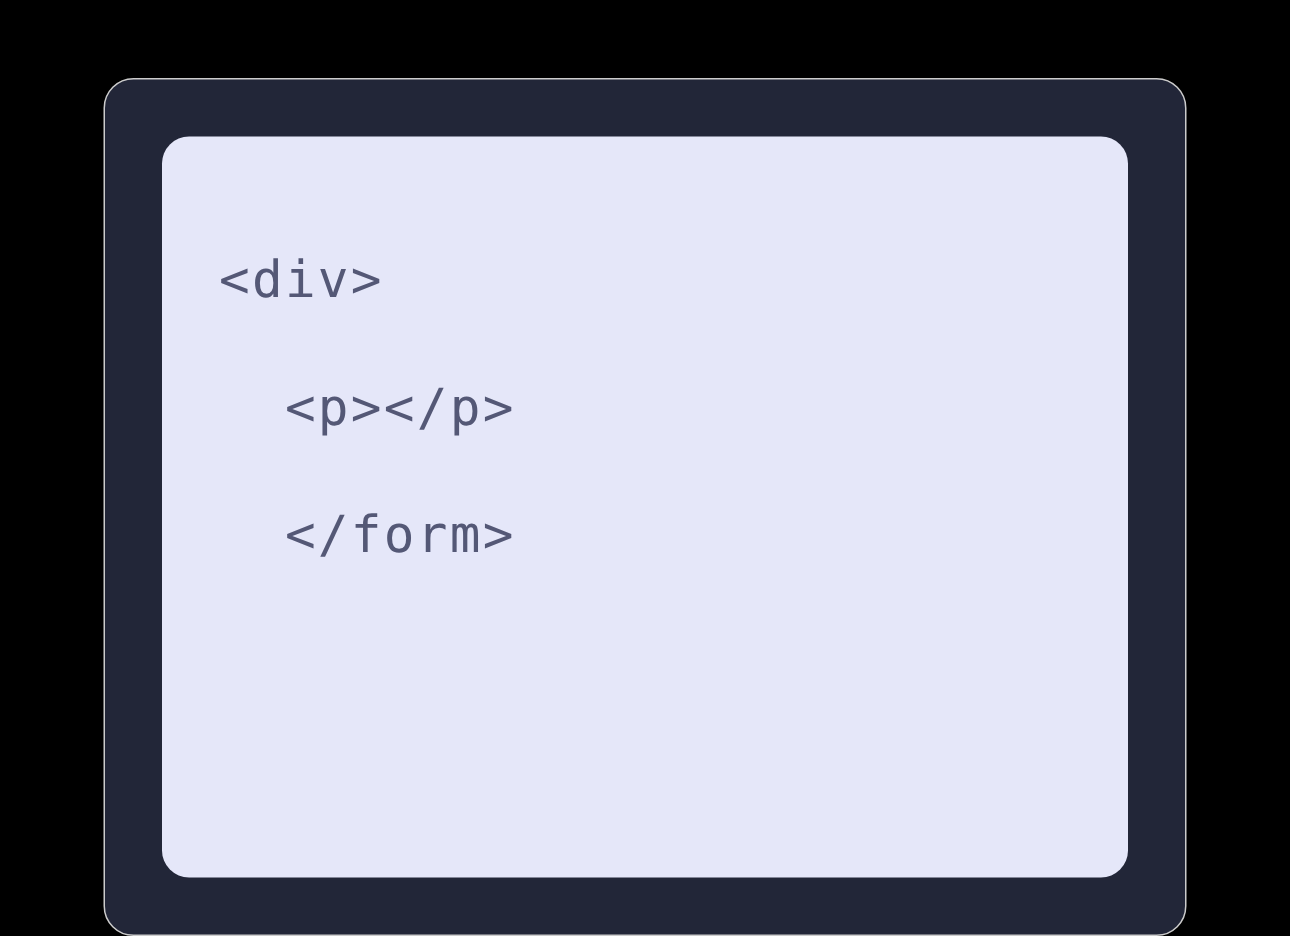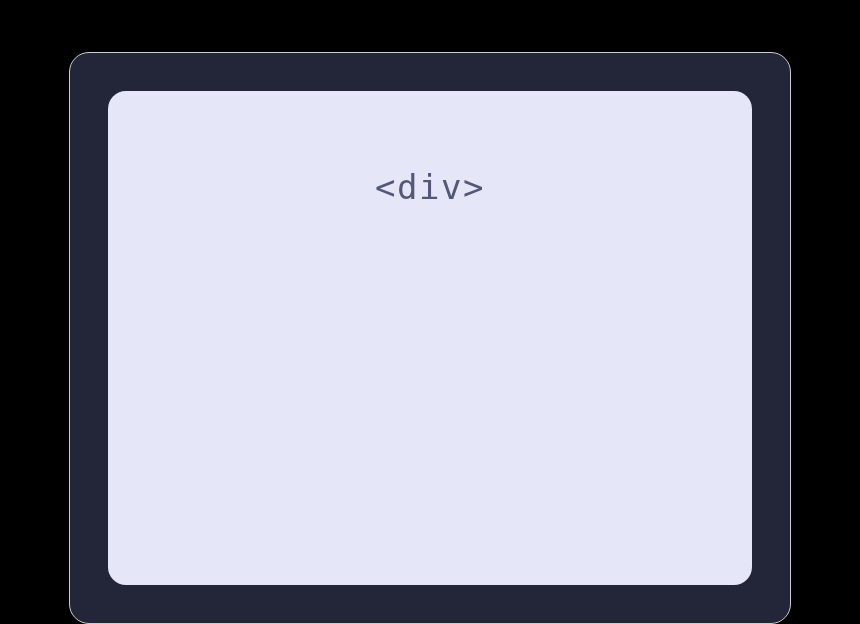--- a/index.html
+++ b/index.html
@@ -1,19 +1,18 @@
 <!DOCTYPE html>
 <html><head>
   <meta charset="utf-8">
   <style>
     * {
       margin: 0;
       padding: 0;
       box-sizing: border-box;
-      text-align: center;
     }
     body {
       width: 860px;
       height: 624px;
       background: #000000;
       display: flex;
       align-items: flex-start;
       justify-content: center;
       padding-top: 52px;
     }
@@ -42,14 +41,16 @@
       letter-spacing: 1.5px;
       white-space: pre;
     }
   </style>
 </head>
 <body>
 
 <div class="outer-frame">
   <div class="code-panel">
     <div class="code-line">&lt;div&gt;</div>
+    <div class="code-line">  &lt;p&gt;&lt;/p&gt;</div>
+    <div class="code-line">  &lt;/form&gt;</div>
   </div>
 </div>
 
 </body></html>

